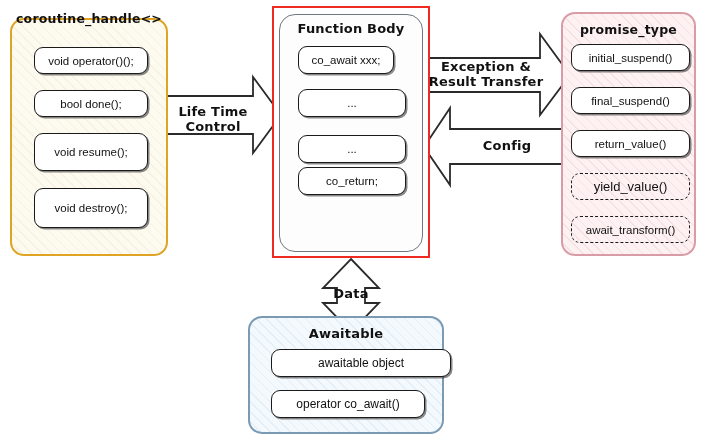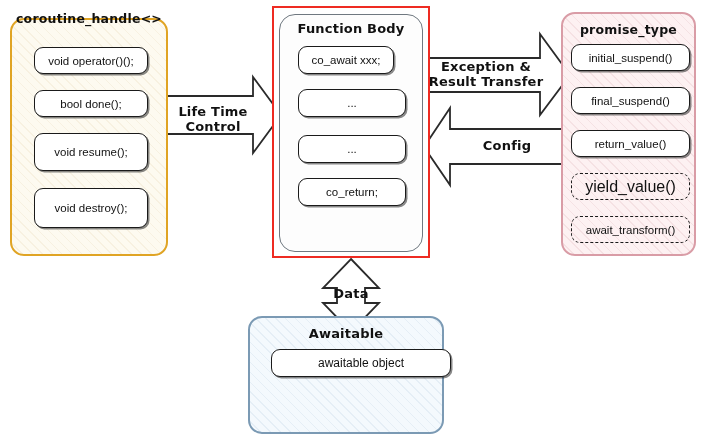--- a/index.html
+++ b/index.html
@@ -206,35 +206,36 @@
 
 <div id="panel-funcbody-inner">
   <div class="panel-title">Function Body</div>
 
   <div class="chip" style="left:18px; top:31px; width:96px; height:28px;">co_await xxx;</div>
 
   <div class="chip" style="left:18px; top:74px; width:108px; height:28px;">...</div>
 
   <div class="chip" style="left:18px; top:120px; width:108px; height:28px;">...</div>
 
-  <div class="chip" style="left:18px; top:163px; width:108px; height:28px;">co_return;</div>
+  <div class="chip" style="left:18px; top:152px; width:108px; height:28px;">co_return;</div>
 </div>
 
 <div class="panel" id="panel-promise">
   <div class="panel-title">promise_type</div>
 
   <div class="chip" style="left:8px; top:30px; width:119px; height:27px; font-size:11.5px;">initial_suspend()</div>
 
   <div class="chip" style="left:8px; top:73px; width:119px; height:27px; font-size:11.5px;">final_suspend()</div>
 
   <div class="chip" style="left:8px; top:116px; width:119px; height:27px; font-size:11.5px;">return_value()</div>
 
-  <div class="chip dashed" style="left:8px; top:159px; width:119px; height:27px; font-size:16px; background:transparent;">yield_value()</div>
+  <div class="chip dashed" style="left:8px; top:159px; width:119px; height:27px; font-size:13px; background:transparent;">yield_value()</div>
 
   <div class="chip dashed" style="left:8px; top:202px; width:119px; height:27px; font-size:11.5px; background:transparent;">await_transform()</div>
 </div>
 
 <div class="panel" id="panel-awaitable">
   <div class="panel-title">Awaitable</div>
 
   <div class="chip" style="left:21px; top:31px; width:180px; height:28px; font-size:12px;">awaitable object</div>
 
+  <div class="chip" style="left:21px; top:72px; width:154px; height:28px; font-size:12px;">operator co_await()</div>
 </div>
 
 </body></html>

